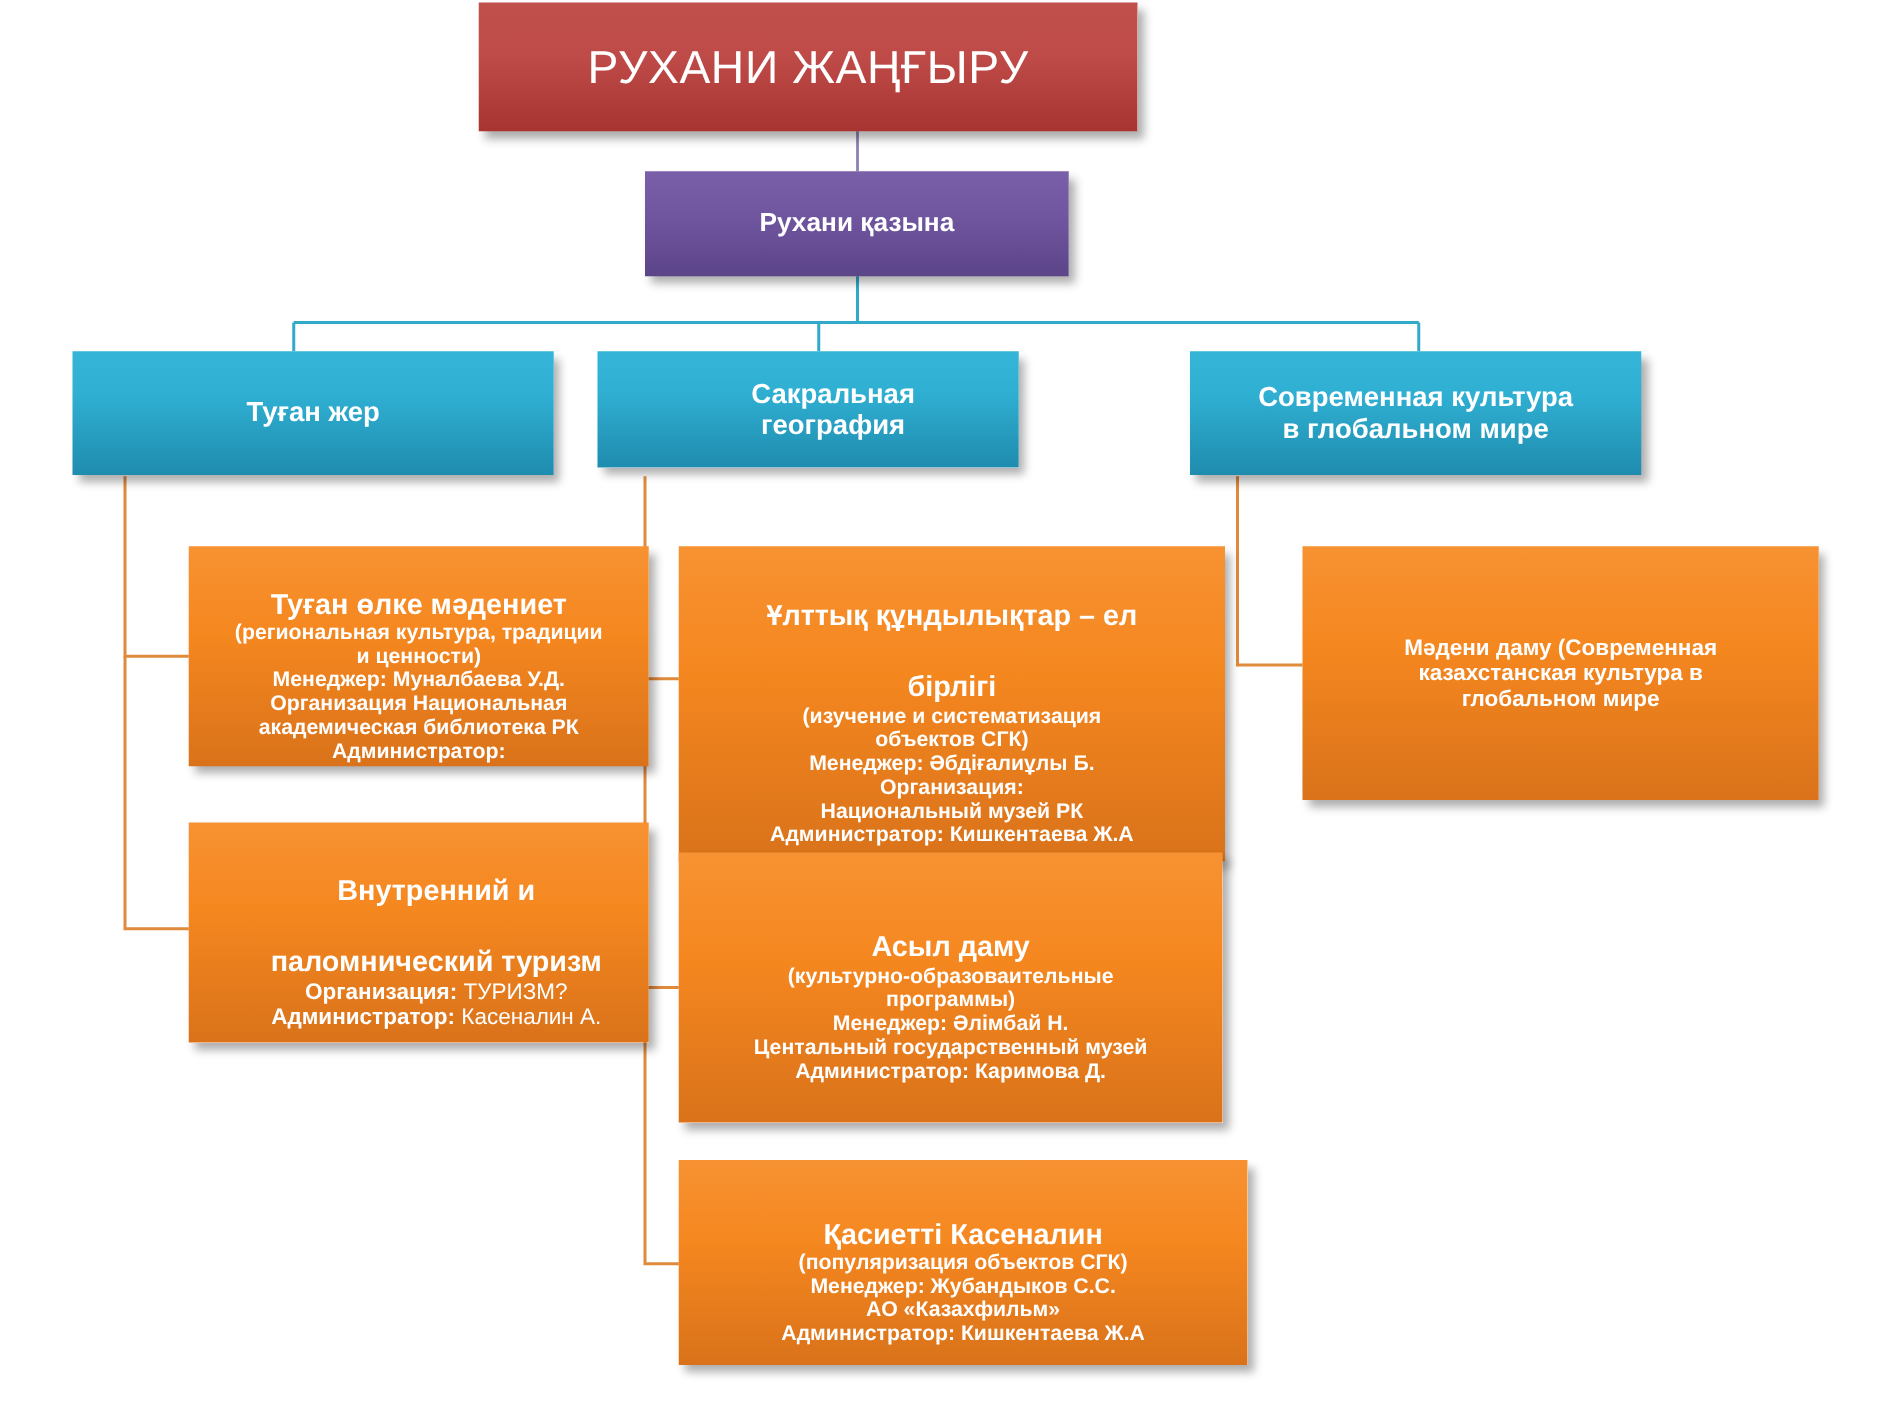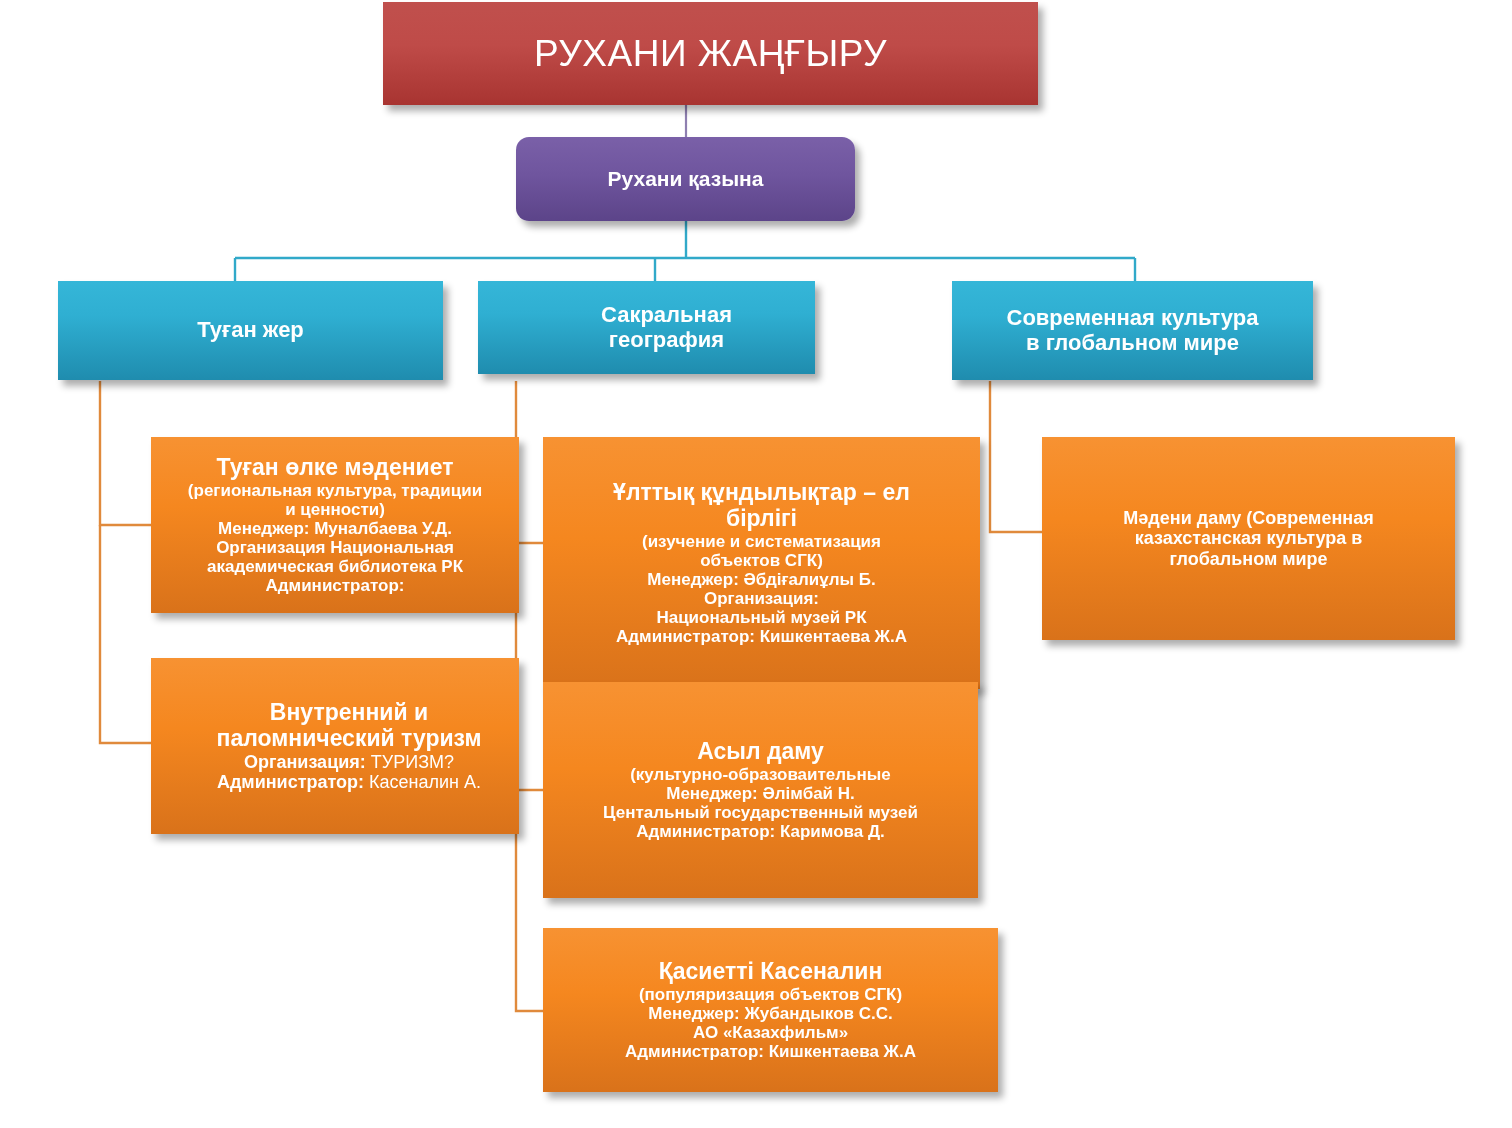--- a/index.html
+++ b/index.html
@@ -37,35 +37,34 @@
     background:linear-gradient(180deg,#c0504d 0%,#bf4b48 42%,#a83431 100%);
     font-size:37px;
     font-weight:400;
     letter-spacing:.5px;
   }
   
   .n-purple{
     background:linear-gradient(180deg,#7a60a8 0%,#6f559e 45%,#5c4489 100%);
     font-size:21px;
     font-weight:bold;
-    border-radius:13px;
   }
   
   .n-teal{
     background:linear-gradient(180deg,#35b6d8 0%,#2fafd2 35%,#1f8cae 100%);
     font-size:22px;
     font-weight:bold;
   }
   
   .n-orange{
     background:linear-gradient(180deg,#f79232 0%,#f5871f 40%,#d9721a 100%);
     font-weight:bold;
   }
 
-  .l1{font-size:23px;display:block;}
+  .l1{font-size:23px;display:block;margin-top:31px;}
   .l2{font-size:17px;display:block;}
   .l3{font-size:18px;display:block;}
   .ln{font-weight:normal;}
 
   .sp{height:7px;}
 </style>
 </head>
 <body>
 
 <div id="stage">
@@ -93,21 +92,21 @@
       <path d="M 516,381 L 516,543 L 543,543"></path>
       <path d="M 516,543 L 516,790 L 543,790"></path>
       <path d="M 516,790 L 516,1011 L 543,1011"></path>
     </g>
 
     <g stroke="#e08a3c" stroke-width="2.4" fill="none">
       <path d="M 990,381 L 990,532 L 1042,532"></path>
     </g>
   </svg>
 
-  <div class="node n-title" style="left:383px;top:2px;width:655px;height:103px;">
+  <div class="node n-title" style="left:383px;top:2px;width:527px;height:103px;">
     <span class="inner">РУХАНИ ЖАҢҒЫРУ</span>
   </div>
 
   <div class="node n-purple" style="left:516px;top:137px;width:339px;height:84px;">
     <span class="inner">Рухани қазына</span>
   </div>
 
   <div class="node n-teal" style="left:58px;top:281px;width:385px;height:99px;justify-content:center;">
     <span class="inner">
       <span>Туған жер</span>
@@ -160,20 +159,21 @@
       <span class="l2">Организация:</span>
       <span class="l2">Национальный музей РК</span>
       <span class="l2">Администратор: Кишкентаева Ж.А</span>
     </span>
   </div>
 
   <div class="node n-orange" style="left:543px;top:682px;width:435px;height:216px;">
     <span class="inner">
       <span class="l1">Асыл даму</span>
       <span class="l2">(культурно-образоваительные</span>
+      <span class="l2">программы)</span>
       <span class="l2">Менеджер: Әлімбай Н.</span>
       <span class="l2">Центальный государственный музей</span>
       <span class="l2">Администратор: Каримова Д.</span>
     </span>
   </div>
 
   <div class="node n-orange" style="left:543px;top:928px;width:455px;height:164px;">
     <span class="inner">
       <span class="l1">Қасиетті Касеналин</span>
       <span class="l2">(популяризация объектов СГК)</span>

